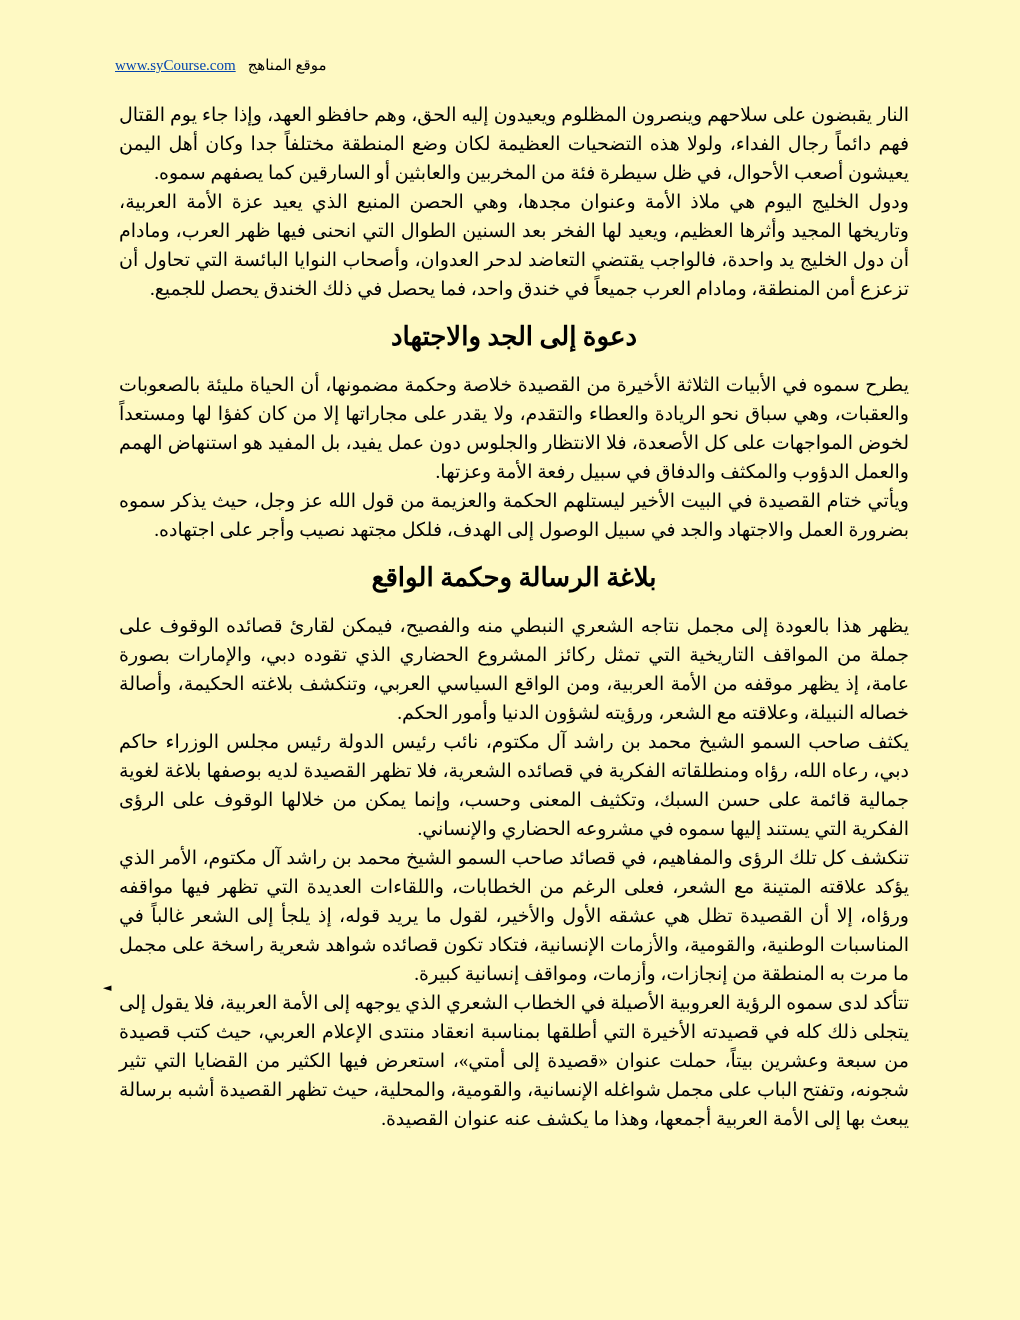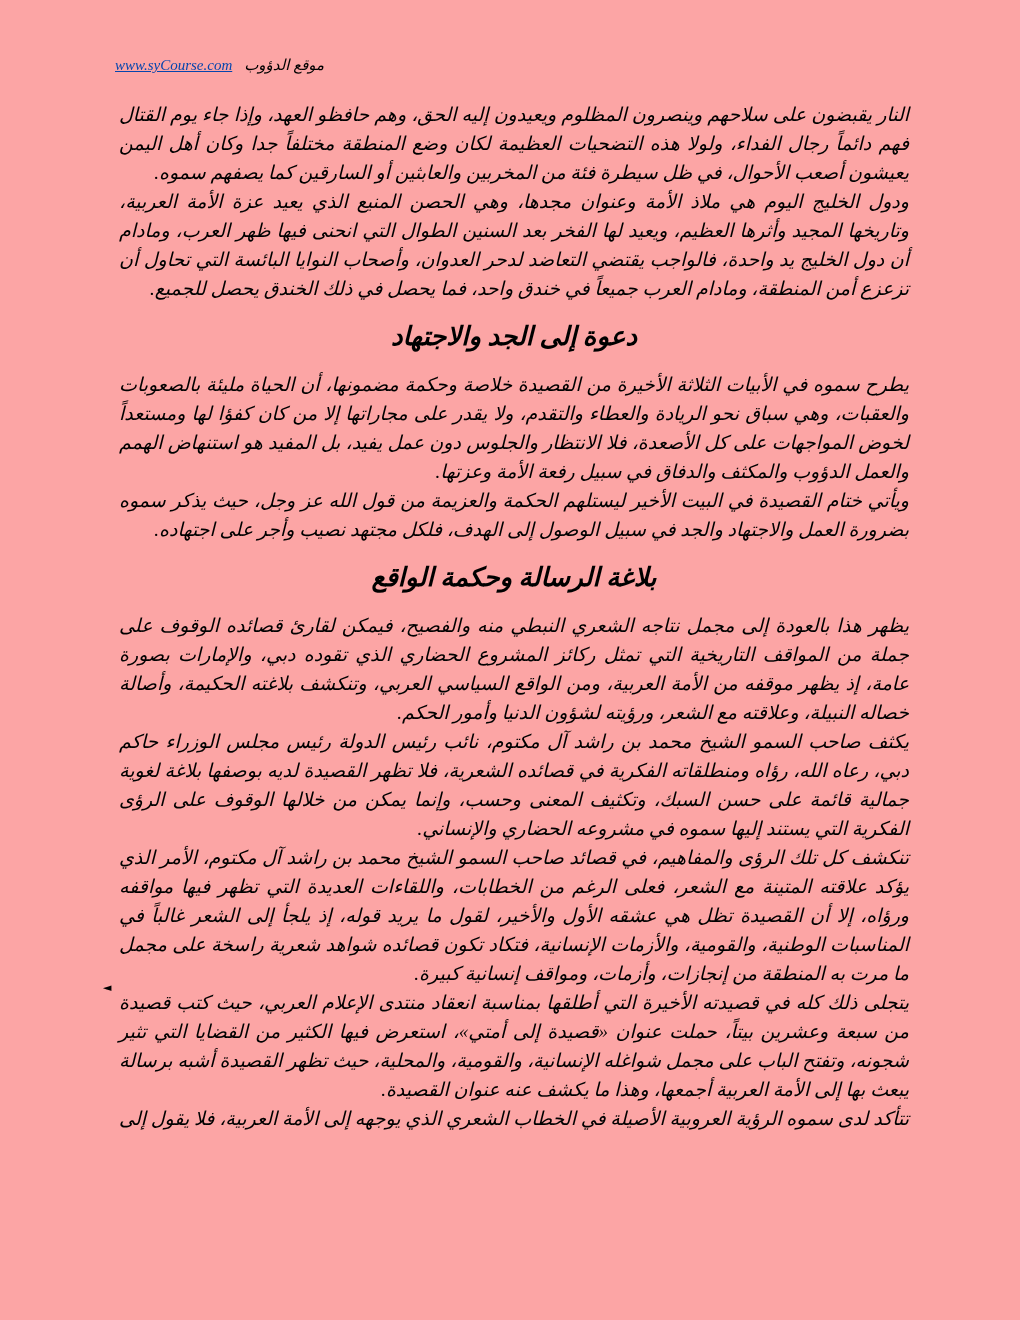--- a/index.html
+++ b/index.html
@@ -4,25 +4,24 @@
 <style>
   html, body {
     margin: 0;
     padding: 0;
     background: #ffffff;
   }
   .page {
     position: relative;
     width: 1020px;
     height: 1320px;
-    background: #fca5a5;
+    background: #fef9c3;
     overflow: hidden;
     color: #000000;
     font-family: "Liberation Serif", "DejaVu Serif", serif;
-    font-style: italic;
   }
   .doc-header {
     position: absolute;
     top: 56px;
     left: 115px;
     direction: ltr;
     display: flex;
     align-items: baseline;
     gap: 12px;
     font-size: 15px;
@@ -69,32 +68,32 @@
     font-family: "DejaVu Sans", sans-serif;
   }
 </style>
 </head>
 <body>
 
 <div class="page">
 
   <div class="doc-header">
     <span class="site-url">www.syCourse.com</span>
-    <span class="site-name">موقع الدؤوب</span>
+    <span class="site-name">موقع المناهج</span>
   </div>
 
   <div class="content" dir="rtl">
     <p class="para">النار يقبضون على سلاحهم وينصرون المظلوم ويعيدون إليه الحق، وهم حافظو العهد، وإذا جاء يوم القتال فهم دائماً رجال الفداء، ولولا هذه التضحيات العظيمة لكان وضع المنطقة مختلفاً جدا وكان أهل اليمن يعيشون أصعب الأحوال، في ظل سيطرة فئة من المخربين والعابثين أو السارقين كما يصفهم سموه.</p>
     <p class="para">ودول الخليج اليوم هي ملاذ الأمة وعنوان مجدها، وهي الحصن المنيع الذي يعيد عزة الأمة العربية، وتاريخها المجيد وأثرها العظيم، ويعيد لها الفخر بعد السنين الطوال التي انحنى فيها ظهر العرب، ومادام أن دول الخليج يد واحدة، فالواجب يقتضي التعاضد لدحر العدوان، وأصحاب النوايا البائسة التي تحاول أن تزعزع أمن المنطقة، ومادام العرب جميعاً في خندق واحد، فما يحصل في ذلك الخندق يحصل للجميع.</p>
     <h2 class="heading">دعوة إلى الجد والاجتهاد</h2>
     <p class="para">يطرح سموه في الأبيات الثلاثة الأخيرة من القصيدة خلاصة وحكمة مضمونها، أن الحياة مليئة بالصعوبات والعقبات، وهي سباق نحو الريادة والعطاء والتقدم، ولا يقدر على مجاراتها إلا من كان كفؤا لها ومستعداً لخوض المواجهات على كل الأصعدة، فلا الانتظار والجلوس دون عمل يفيد، بل المفيد هو استنهاض الهمم والعمل الدؤوب والمكثف والدفاق في سبيل رفعة الأمة وعزتها.</p>
     <p class="para">ويأتي ختام القصيدة في البيت الأخير ليستلهم الحكمة والعزيمة من قول الله عز وجل، حيث يذكر سموه بضرورة العمل والاجتهاد والجد في سبيل الوصول إلى الهدف، فلكل مجتهد نصيب وأجر على اجتهاده.</p>
     <h2 class="heading">بلاغة الرسالة وحكمة الواقع</h2>
     <p class="para">يظهر هذا بالعودة إلى مجمل نتاجه الشعري النبطي منه والفصيح، فيمكن لقارئ قصائده الوقوف على جملة من المواقف التاريخية التي تمثل ركائز المشروع الحضاري الذي تقوده دبي، والإمارات بصورة عامة، إذ يظهر موقفه من الأمة العربية، ومن الواقع السياسي العربي، وتنكشف بلاغته الحكيمة، وأصالة خصاله النبيلة، وعلاقته مع الشعر، ورؤيته لشؤون الدنيا وأمور الحكم.</p>
     <p class="para">يكثف صاحب السمو الشيخ محمد بن راشد آل مكتوم، نائب رئيس الدولة رئيس مجلس الوزراء حاكم دبي، رعاه الله، رؤاه ومنطلقاته الفكرية في قصائده الشعرية، فلا تظهر القصيدة لديه بوصفها بلاغة لغوية جمالية قائمة على حسن السبك، وتكثيف المعنى وحسب، وإنما يمكن من خلالها الوقوف على الرؤى الفكرية التي يستند إليها سموه في مشروعه الحضاري والإنساني.</p>
     <p class="para">تنكشف كل تلك الرؤى والمفاهيم، في قصائد صاحب السمو الشيخ محمد بن راشد آل مكتوم، الأمر الذي يؤكد علاقته المتينة مع الشعر، فعلى الرغم من الخطابات، واللقاءات العديدة التي تظهر فيها مواقفه ورؤاه، إلا أن القصيدة تظل هي عشقه الأول والأخير، لقول ما يريد قوله، إذ يلجأ إلى الشعر غالباً في المناسبات الوطنية، والقومية، والأزمات الإنسانية، فتكاد تكون قصائده شواهد شعرية راسخة على مجمل ما مرت به المنطقة من إنجازات، وأزمات، ومواقف إنسانية كبيرة.</p>
+    <p class="para">تتأكد لدى سموه الرؤية العروبية الأصيلة في الخطاب الشعري الذي يوجهه إلى الأمة العربية، فلا يقول إلى</p>
     <p class="para">يتجلى ذلك كله في قصيدته الأخيرة التي أطلقها بمناسبة انعقاد منتدى الإعلام العربي، حيث كتب قصيدة من سبعة وعشرين بيتاً، حملت عنوان «قصيدة إلى أمتي»، استعرض فيها الكثير من القضايا التي تثير شجونه، وتفتح الباب على مجمل شواغله الإنسانية، والقومية، والمحلية، حيث تظهر القصيدة أشبه برسالة يبعث بها إلى الأمة العربية أجمعها، وهذا ما يكشف عنه عنوان القصيدة.</p>
-    <p class="para">تتأكد لدى سموه الرؤية العروبية الأصيلة في الخطاب الشعري الذي يوجهه إلى الأمة العربية، فلا يقول إلى</p>
   </div>
 
   <span class="anchor-mark">◄</span>
 
 </div>
 
 </body></html>

